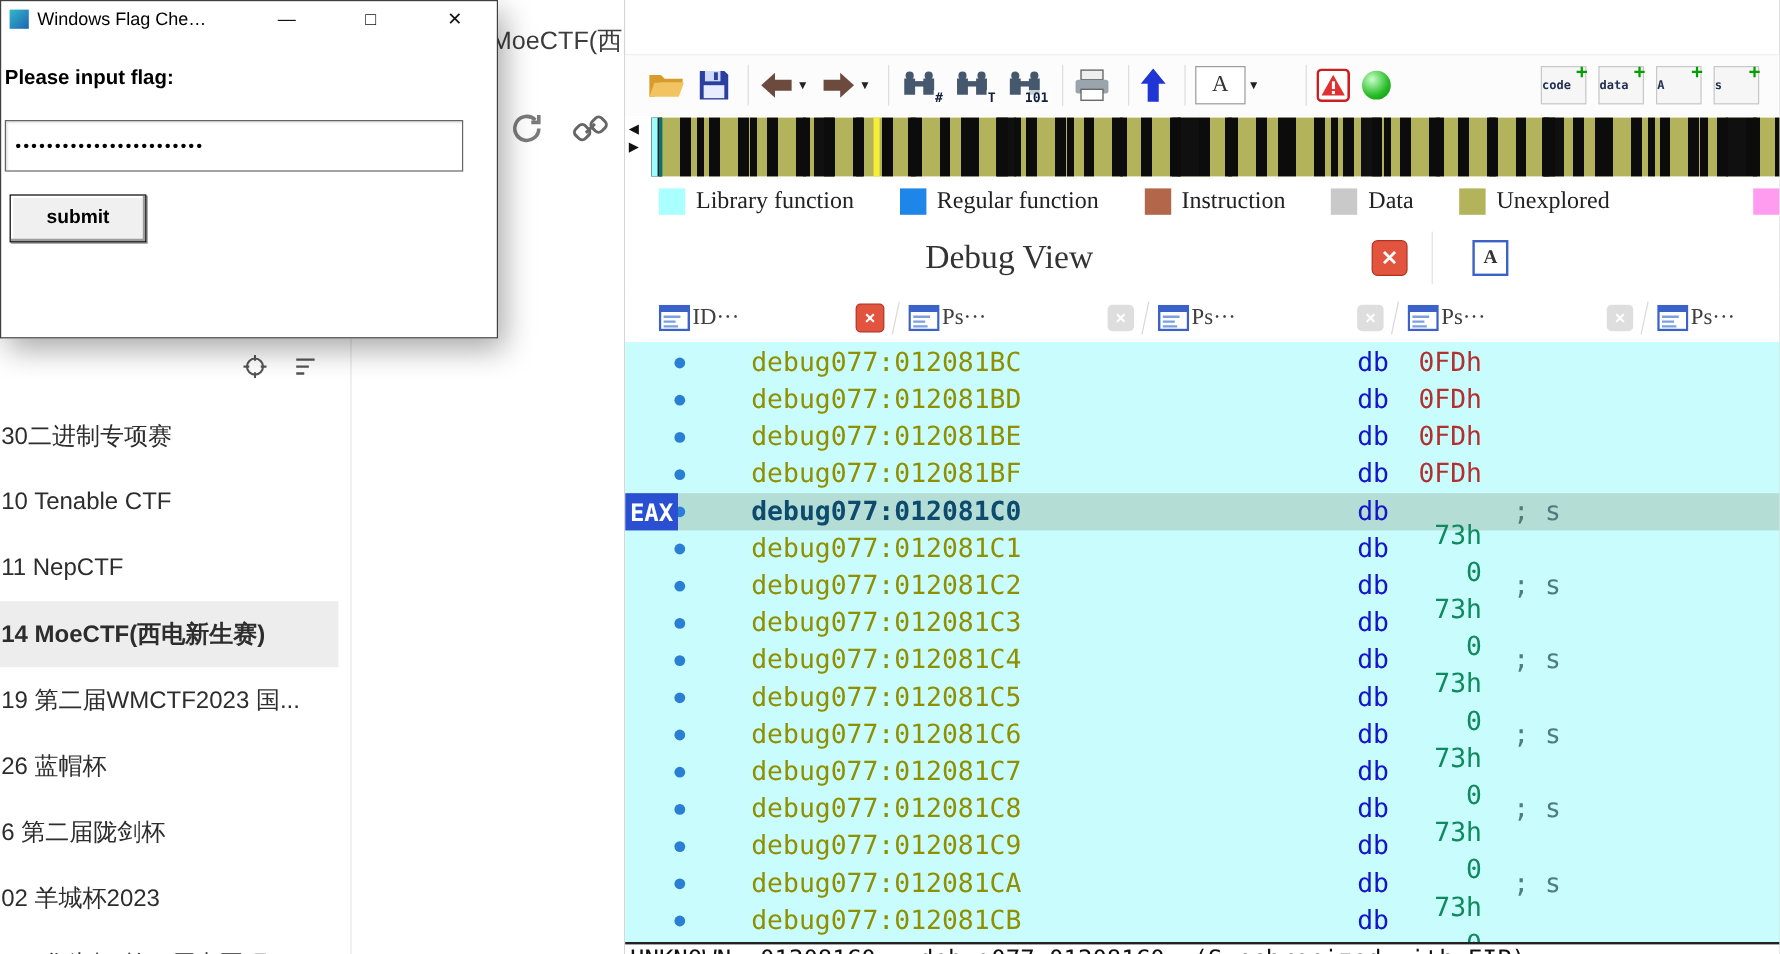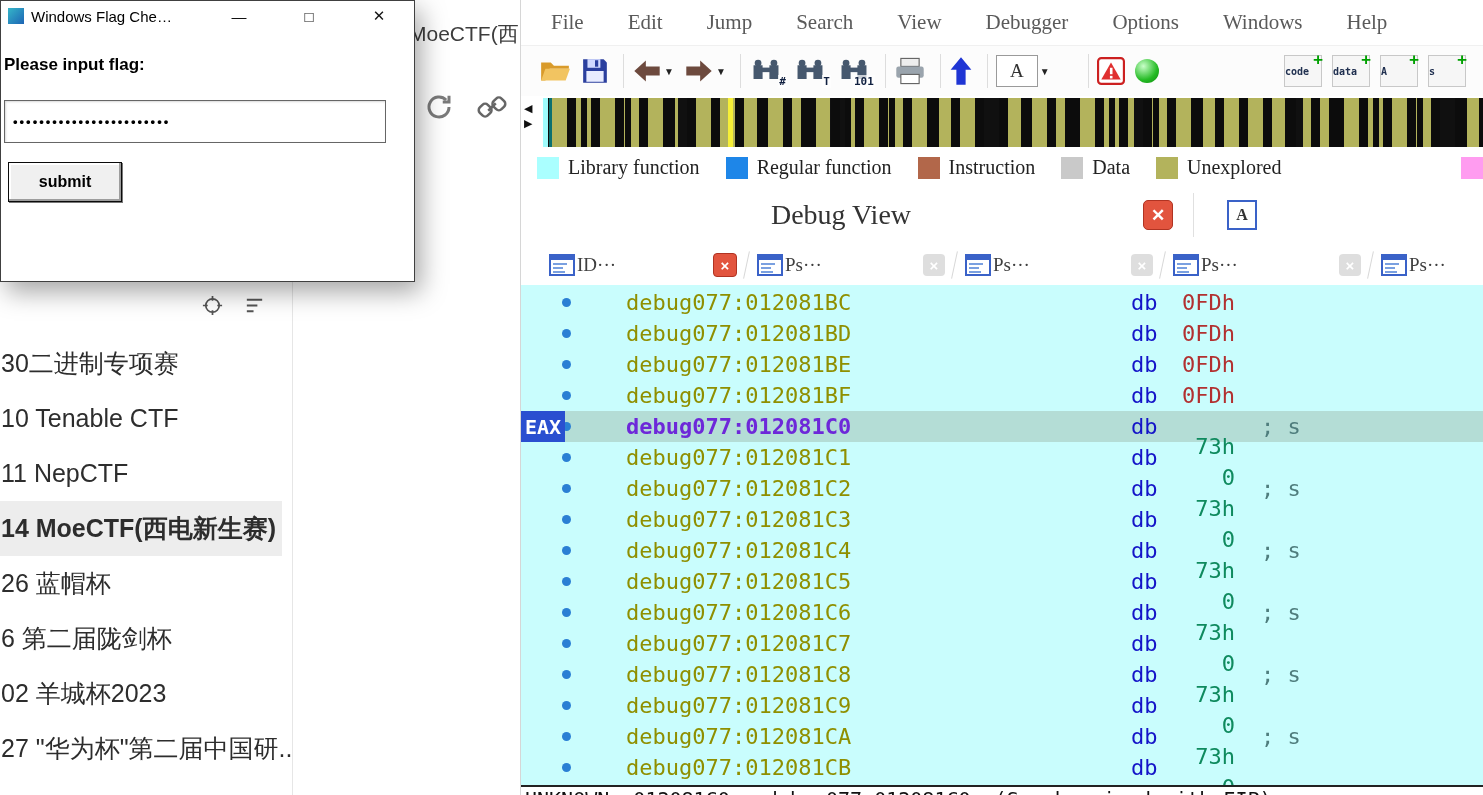--- a/index.html
+++ b/index.html
@@ -8,21 +8,21 @@
 
   
   .browser{position:absolute;inset:0;background:#fff;}
   .partial-title{position:absolute;left:409px;top:20px;font-size:21px;color:#3d3d3d;white-space:nowrap;}
   .icon-refresh{position:absolute;left:424px;top:92px;width:30px;height:30px;}
   .icon-link{position:absolute;left:477px;top:92px;width:30px;height:30px;}
   .v-divider{position:absolute;left:292px;top:0;bottom:0;width:1px;background:#e6e6e6;}
   .icon-crosshair{position:absolute;left:201px;top:294px;width:23px;height:23px;}
   .icon-sortlist{position:absolute;left:243px;top:294px;width:23px;height:23px;}
   .ctf-list{position:absolute;left:0;top:336px;width:292px;}
-  .ctf-item{height:55px;display:flex;align-items:center;font-size:25px;color:#2d2d2d;
+  .ctf-item{height:55px;display:flex;align-items:center;font-size:20px;color:#2d2d2d;
             white-space:nowrap;overflow:hidden;padding-left:1px;}
   .ctf-item.selected{background:#ededed;font-weight:bold;width:281px;}
 
   
   .ida{position:absolute;left:520px;top:0;width:963px;height:795px;background:#fff;border-left:1px solid #d6d6d6;}
   .menubar{position:absolute;left:0;top:0;right:0;height:45px;display:flex;align-items:center;
            padding-left:30px;gap:44px;font-family:"Liberation Serif",serif;font-size:21px;color:#5a5a5a;background:#fff;}
   .menu-item{cursor:default;}
 
   .toolbar{position:absolute;left:0;top:45px;right:0;height:50px;display:flex;align-items:center;
@@ -49,21 +49,21 @@
       linear-gradient(#9ffcfc,#9ffcfc) 0 0/5px 100% no-repeat,
       linear-gradient(#0a7070,#0a7070) 6px 0/3px 100% no-repeat,
       repeating-linear-gradient(90deg,#0c0c0c 0 9px,transparent 9px 24px),
       repeating-linear-gradient(90deg,transparent 0 38px,#0c0c0c 38px 44px),
       repeating-linear-gradient(90deg,transparent 0 135px,#101010 135px 152px),
       #b3b35c;}
 
   .legend{position:absolute;left:0;top:150px;right:0;height:35px;display:flex;align-items:center;
           padding-left:16px;font-family:"Liberation Serif",serif;font-size:20px;color:#222;
           overflow:hidden;background:#fff;border-bottom:1px solid #ececec;}
-  .legend-item{display:flex;align-items:center;margin-right:26px;flex:none;}
+  .legend-item{display:flex;align-items:center;margin-right:26px;flex:none;margin-left:12px;}
   .legend-item.last{margin-left:auto;margin-right:-8px;}
   .legend-swatch{width:22px;height:22px;margin-right:9px;}
 
   .debugbar{position:absolute;left:0;top:185px;right:0;height:60px;background:#fff;border-bottom:1px solid #dcdcdc;}
   .debug-title{position:absolute;left:0;top:0;width:640px;height:60px;display:flex;align-items:center;
                justify-content:center;font-family:"Liberation Serif",serif;font-size:28px;color:#333;}
   .debug-close{position:absolute;left:622px;top:15px;width:28px;height:28px;background:#e2543e;
                border:1px solid #b03322;border-radius:5px;color:#fff;font-size:17px;font-weight:bold;
                display:flex;align-items:center;justify-content:center;}
   .debug-sep{position:absolute;left:672px;top:8px;width:1px;height:44px;background:#e0e0e0;}
@@ -80,21 +80,21 @@
   .tab-close{width:22px;height:22px;border-radius:4px;background:#dedede;color:#fff;font-weight:bold;
              font-size:15px;display:flex;align-items:center;justify-content:center;flex:none;}
   .tab-close.red{background:#e2543e;border:1px solid #b03322;}
 
   .disasm{position:absolute;left:0;top:285px;right:0;height:500px;background:#c9fdfd;padding-top:2px;overflow:hidden;}
   .dz-row{display:flex;height:31px;line-height:31px;font-family:"DejaVu Sans Mono",monospace;font-size:22px;white-space:pre;}
   .dz-row.hl{background:#b4ddd6;}
   .dz-gutter{width:105px;flex:none;position:relative;}
   .dz-dot{position:absolute;left:41px;top:11px;width:9px;height:9px;border-radius:50%;background:#2a7fd4;}
   .dz-addr{width:505px;flex:none;color:#8f8f00;}
-  .hl .dz-addr{color:#6d28d9;font-weight:bold;}
+  .hl .dz-addr{color:#0c4a6e;font-weight:bold;}
   .dz-mnem{width:50px;flex:none;color:#1414c8;}
   .dz-val{width:54px;flex:none;text-align:right;}
   .dz-val.r{color:#b23030;}
   .dz-val.g{color:#0f8a5e;margin-top:20px;}
   .dz-comment{margin-left:26px;color:#4f7d7d;}
   .reg-badge{position:absolute;left:0;top:126px;width:44px;height:31px;background:#2a4fd0;color:#fff;
              font-family:"DejaVu Sans Mono",monospace;font-weight:bold;font-size:20px;
              display:flex;align-items:center;justify-content:center;z-index:3;}
 
   .statusbar{position:absolute;left:0;top:785px;right:0;height:10px;border-top:2px solid #222;
@@ -150,40 +150,30 @@
       <svg viewBox="0 0 24 24" width="23" height="23" fill="none" stroke="#555" stroke-width="2">
           <path d="M4 6h16M4 12h11M4 18h7"></path>
         </svg>
     </span>
 
     <div class="ctf-list">
         <div class="ctf-item">30二进制专项赛</div>
         <div class="ctf-item">10 Tenable CTF</div>
         <div class="ctf-item">11 NepCTF</div>
         <div class="ctf-item selected">14 MoeCTF(西电新生赛)</div>
+        <div class="ctf-item">19 第二届WMCTF2023 国...</div>
         <div class="ctf-item">26 蓝帽杯</div>
         <div class="ctf-item">6 第二届陇剑杯</div>
         <div class="ctf-item">02 羊城杯2023</div>
         <div class="ctf-item">27 "华为杯"第二届中国研...</div>
       </div>
   </div>
 
   <div class="ida">
 
-    <div class="menubar">
-        <div class="menu-item">File</div>
-        <div class="menu-item">Edit</div>
-        <div class="menu-item">Jump</div>
-        <div class="menu-item">Search</div>
-        <div class="menu-item">View</div>
-        <div class="menu-item">Debugger</div>
-        <div class="menu-item">Options</div>
-        <div class="menu-item">Windows</div>
-        <div class="menu-item">Help</div>
-      </div>
 
     <div class="toolbar">
       <span class="tbtn">
         <svg viewBox="0 0 30 24" width="32" height="26">
             <path d="M2 4h9l3 3h14v3H10L6 21H2z" fill="#d99b2b"></path>
             <path d="M6 10h23l-4 11H2z" fill="#f2c461"></path>
           </svg>
       </span>
       <span class="tbtn">
         <svg viewBox="0 0 26 26" width="28" height="28">

